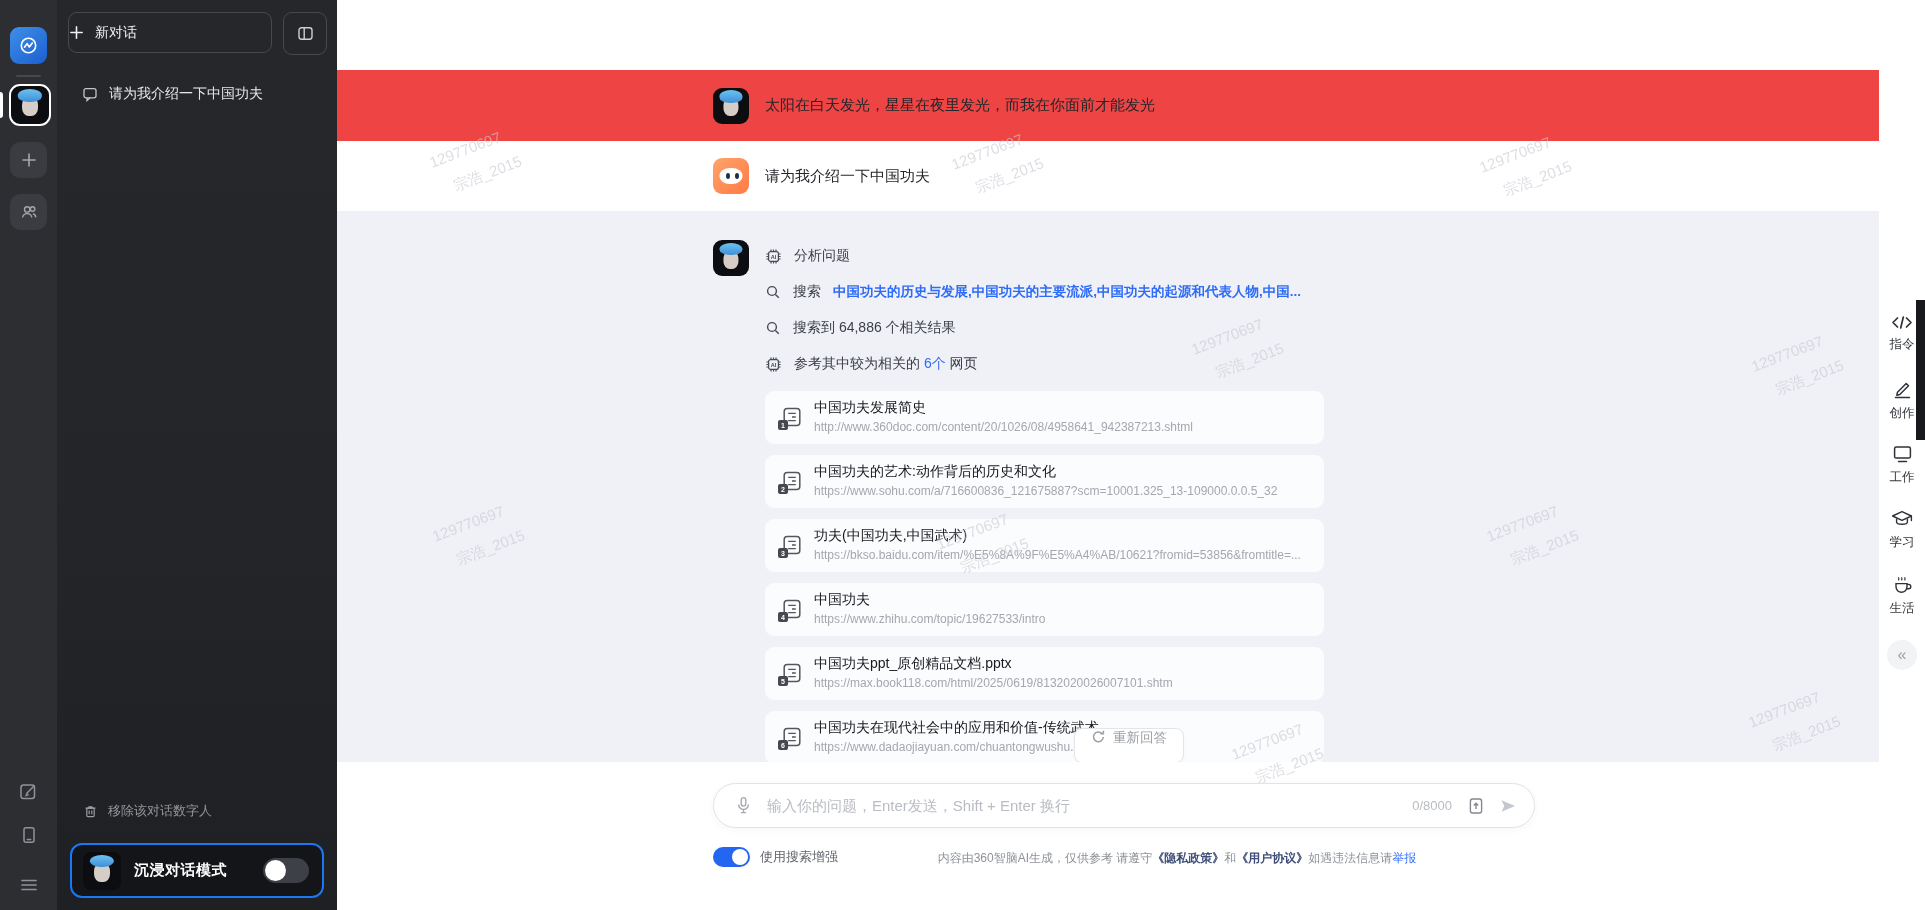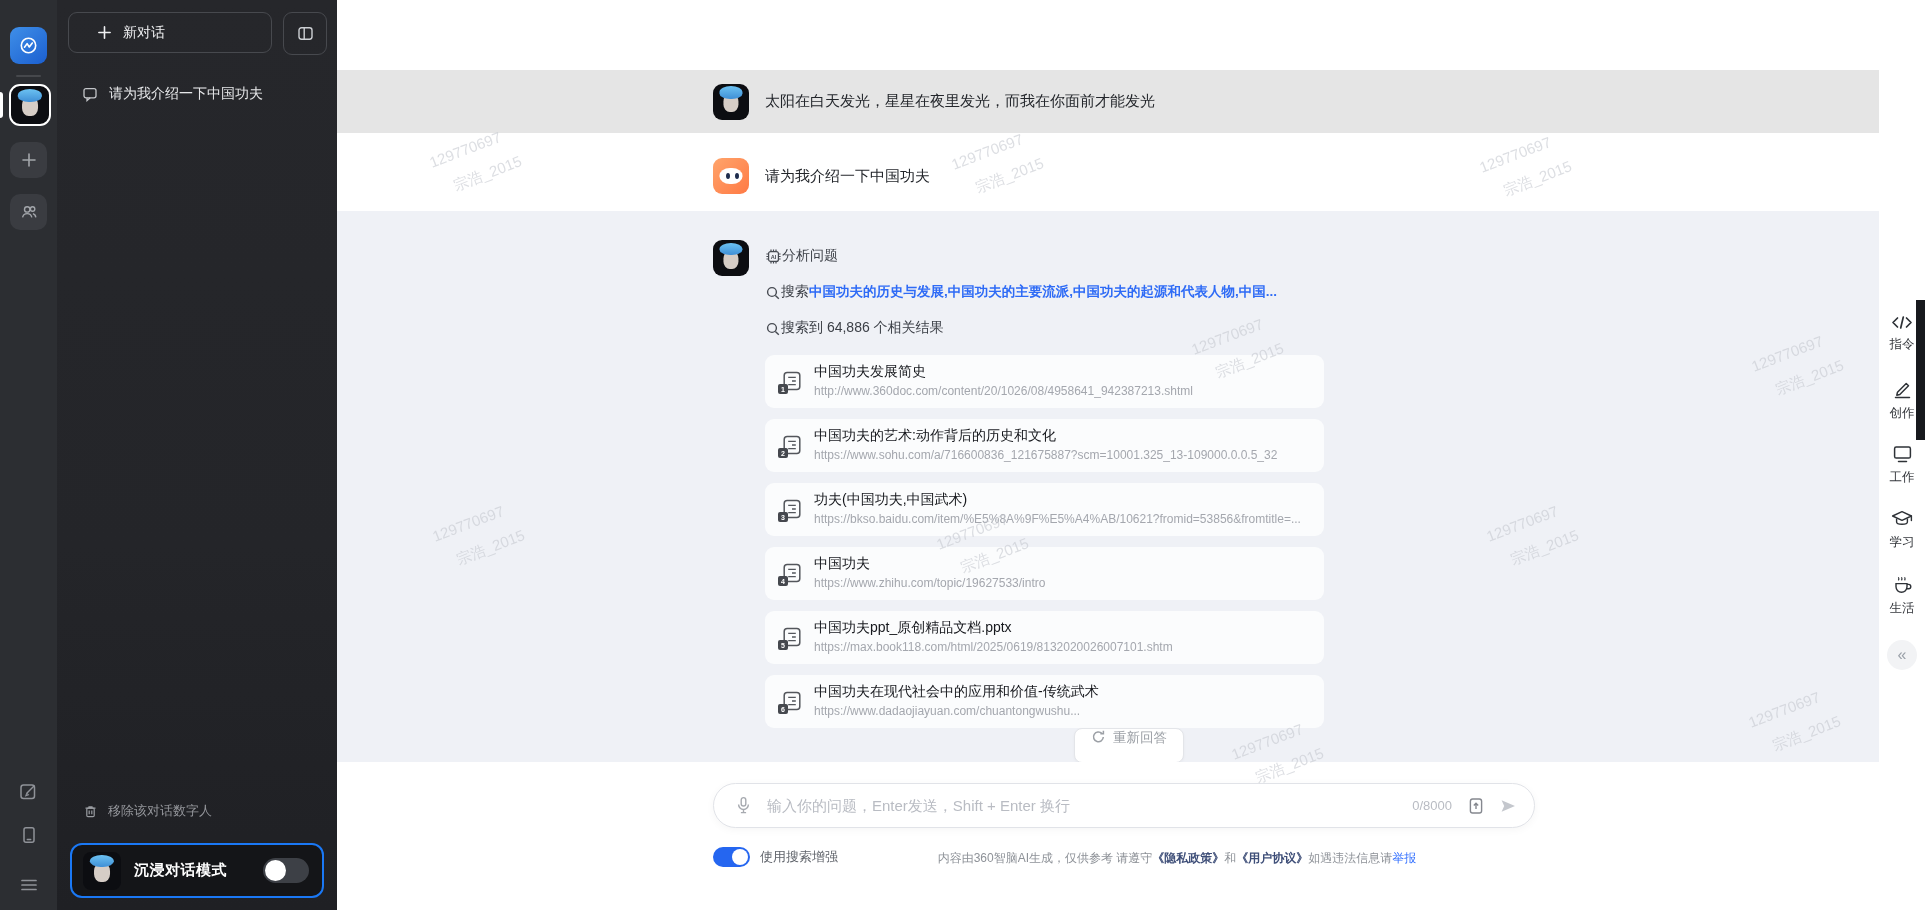--- a/index.html
+++ b/index.html
@@ -28,45 +28,45 @@
   .robot{background:linear-gradient(135deg,#ffa46b,#ff7a45);position:relative;overflow:hidden}
   .robot::before{content:"";position:absolute;left:50%;top:27%;width:64%;height:46%;transform:translateX(-50%);
                  background:#fff;border-radius:45%}
   .robot::after{content:"";position:absolute;left:36%;top:42%;width:4px;height:6px;background:#1f2d4d;border-radius:50%;
                 box-shadow:9px 0 0 #1f2d4d}
 
   
   .sidebar{position:absolute;left:57px;top:0;width:280px;height:100%;z-index:10;
            background:linear-gradient(180deg,#26272b 0%,#242529 60%,#1f2024 100%)}
   .newchat{position:absolute;left:11px;top:12px;width:204px;height:41px;border:1px solid #47494e;border-radius:9px;
-           display:flex;align-items:center;gap:11px;padding-left:28px;box-sizing:border-box;color:#f1f2f4;font-size:14px;cursor:pointer}
+           display:flex;align-items:center;gap:11px;padding-left:0;box-sizing:border-box;color:#f1f2f4;font-size:14px;cursor:pointer}
   .panebtn{position:absolute;left:226px;top:12px;width:42px;height:41px;border:1px solid #47494e;border-radius:9px;
            display:flex;align-items:center;justify-content:center;cursor:pointer}
   .hist{position:absolute;left:12px;top:80px;right:10px;height:28px;display:flex;align-items:center;gap:11px;
         padding-left:13px;color:#e6e7e9;font-size:14px;cursor:pointer}
   .removerow{position:absolute;left:12px;top:799px;right:10px;height:24px;display:flex;align-items:center;gap:10px;
              padding-left:14px;color:#94969b;font-size:13px;cursor:pointer}
   .immersive{position:absolute;left:13px;top:843px;width:254px;height:55px;background:#141518;border:2px solid #1a78f5;
              border-radius:12px;box-sizing:border-box;display:flex;align-items:center;cursor:pointer}
   .imm-av{width:38px;height:38px;border-radius:8px;margin-left:11px;flex:0 0 auto}
   .imm-lb{margin-left:13px;color:#fff;font-weight:bold;font-size:15px;letter-spacing:.5px}
   .toggle-off{margin-left:auto;margin-right:13px;width:46px;height:25px;border-radius:13px;background:#3d4046;position:relative;flex:0 0 auto}
   .toggle-off::after{content:"";position:absolute;left:2px;top:2px;width:21px;height:21px;border-radius:50%;background:#fff}
 
   
   .main{position:absolute;left:337px;top:0;right:0;height:100%;background:#fff}
   .band{position:absolute;left:0;width:1542px}
-  .band-u{top:70px;height:63px;background:#e5e5e5;display:flex;align-items:center}
+  .band-u{top:70px;height:71px;background:#ef4444;display:flex;align-items:center}
   .band-b{top:141px;height:70px;background:#fff;display:flex;align-items:center}
   .band-ai{top:211px;height:551px;background:#eff1f6;overflow:hidden}
   .msg-av{width:36px;height:36px;border-radius:9px;margin-left:376px;flex:0 0 auto}
   .msg-tx{margin-left:16px;color:#23262b;font-size:15px}
   .ai-av{position:absolute;left:376px;top:29px;width:36px;height:36px;border-radius:9px}
   .ai-body{position:absolute;left:428px;top:36px;width:1100px}
-  .ai-line{display:flex;align-items:flex-end;gap:0;height:18px;margin-bottom:18px;color:#3b3f46;font-size:14px;white-space:nowrap}
+  .ai-line{display:flex;align-items:center;gap:12px;height:18px;margin-bottom:18px;color:#3b3f46;font-size:14px;white-space:nowrap}
   .blue{color:#2e6bf6}
   .q{font-weight:bold;font-size:13.5px}
   .cards{margin-top:17px;width:559px}
   .card{position:relative;height:53px;border-radius:9px;background:#fbfcfd;margin-bottom:11px;overflow:hidden;cursor:pointer}
   .card-ic{position:absolute;left:16px;top:15px;width:22px;height:22px}
   .card-badge{position:absolute;left:-3px;bottom:-2px;width:10px;height:10px;background:#45484e;border-radius:2px;
               color:#fff;font-size:7px;font-weight:bold;display:flex;align-items:center;justify-content:center}
   .card-t{position:absolute;left:49px;top:8px;font-size:14px;font-weight:normal;color:#16181d;white-space:nowrap}
   .card-u{position:absolute;left:49px;top:29px;font-size:12px;color:#a4a7ae;white-space:nowrap}
   .regen{position:absolute;left:737px;top:517px;width:108px;height:33px;background:#fff;border:1px solid #e3e5e9;border-radius:8px;
@@ -248,20 +248,32 @@
         </div>
         <div class="ai-line">
           <span>
             <svg width="16" height="16" viewBox="0 0 16 16" fill="none" stroke="#474b52" stroke-width="1.4">
                 <circle cx="7" cy="7" r="4.4"></circle>
                 <path d="M10.4 10.4l3.4 3.4"></path>
               </svg>
           </span>
           <span>搜索到 64,886 个相关结果</span>
         </div>
+        <div class="ai-line">
+          <span>
+            <svg width="17" height="17" viewBox="0 0 17 17" fill="none" stroke="#474b52" stroke-width="1.2">
+                <rect x="3.6" y="3.6" width="9.8" height="9.8" rx="2"></rect>
+                <path d="M6 1.4v2.2M8.5 1.4v2.2M11 1.4v2.2M6 13.4v2.2M8.5 13.4v2.2M11 13.4v2.2M1.4 6h2.2M1.4 8.5h2.2M1.4 11h2.2M13.4 6h2.2M13.4 8.5h2.2M13.4 11h2.2"></path>
+                <text x="8.5" y="10.7" font-size="5.6" font-weight="bold" fill="#474b52" stroke="none" text-anchor="middle">AI</text>
+              </svg>
+          </span>
+          <span>
+            <span>参考其中较为相关的 </span><span class="blue">6个</span><span> 网页</span>
+          </span>
+        </div>
 
         <div class="cards">
           <div class="card">
             <span class="card-ic">
               <svg width="22" height="22" viewBox="0 0 22 22" fill="none" stroke="#53565c" stroke-width="1.5">
                   <rect x="3.2" y="2.6" width="15.6" height="16.8" rx="3"></rect>
                   <path d="M7.2 7.4h7.6M11 11h3.8M7.2 14.6h7.6" stroke-width="1.3"></path>
                 </svg>
               <span class="card-badge">1</span>
             </span>

